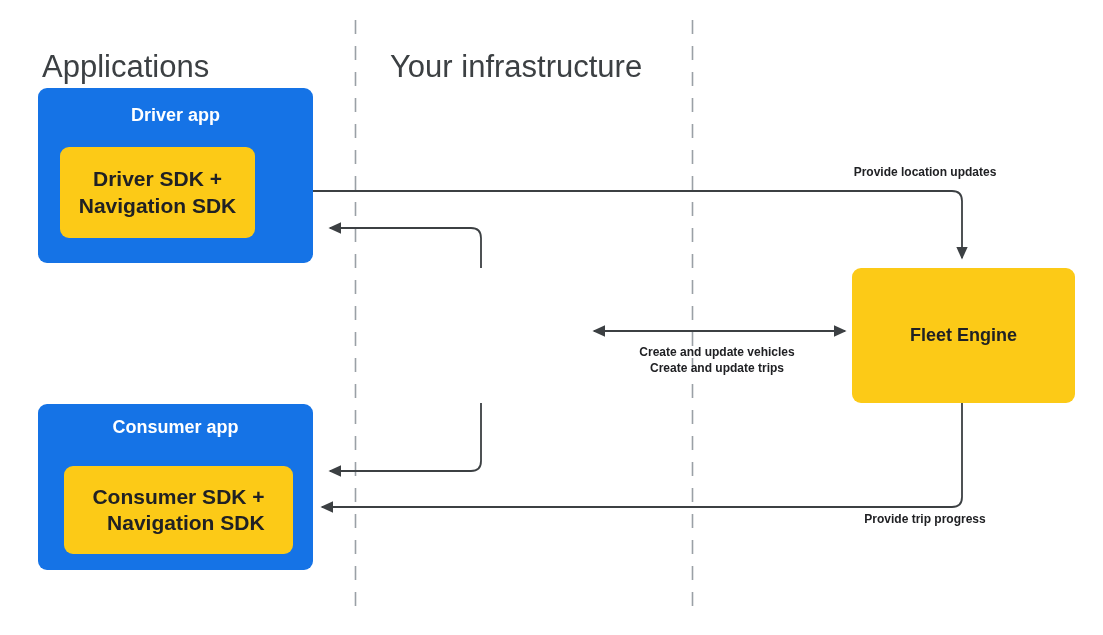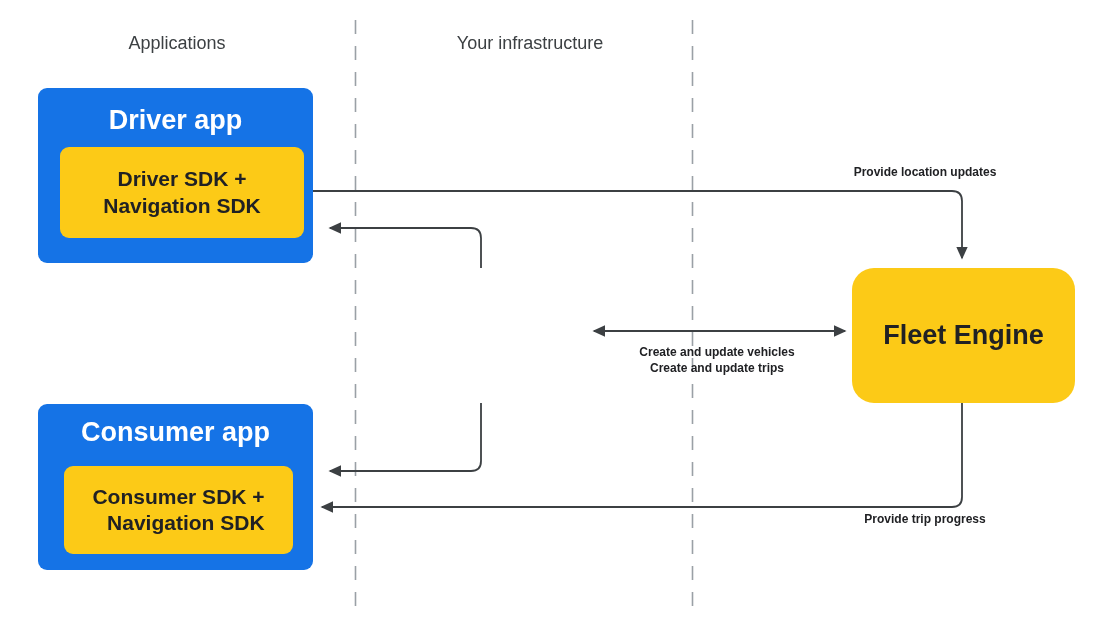--- a/index.html
+++ b/index.html
@@ -20,42 +20,42 @@
   svg.layer {
     position: absolute;
     left: 0;
     top: 0;
     width: 1103px;
     height: 635px;
     pointer-events: none;
   }
   .zone-label {
     position: absolute;
-    font-size: 18px;
+    font-size: 31px;
     color: #3c4043;
     font-weight: 400;
-    text-align: center;
     white-space: nowrap;
     font-family: "Liberation Sans", sans-serif;
+    margin-top: 16px;
   }
   .node {
     position: absolute;
     box-sizing: border-box;
     border-radius: 9px;
     display: flex;
     flex-direction: column;
     align-items: center;
   }
   .node.blue  { background: #1573e6; }
-  .node.yellow{ background: #fcca17; border-radius: 22px; }
+  .node.yellow{ background: #fcca17; }
 
   .node-title {
     color: #ffffff;
     font-weight: bold;
-    font-size: 27px;
+    font-size: 18px;
     line-height: 1.1;
     white-space: nowrap;
     font-family: "Liberation Sans", sans-serif;
   }
   .node-title.dark { color: #202124; }
 
   .sdk-box {
     position: absolute;
     box-sizing: border-box;
     background: #fcca17;
@@ -113,21 +113,21 @@
     <line x1="594" y1="331" x2="845" y2="331" stroke="#3c4043" stroke-width="1.8" marker-start="url(#arrow-start)" marker-end="url(#arrow-end)"></line>
 
     <path d="M 481 403 L 481 461 Q 481 471 471 471 L 330 471" fill="none" stroke="#3c4043" stroke-width="1.8" marker-end="url(#arrow-end)"></path>
 
     <path d="M 962 403 L 962 497 Q 962 507 952 507 L 322 507" fill="none" stroke="#3c4043" stroke-width="1.8" marker-end="url(#arrow-end)"></path>
   </svg>
 
   <div class="node blue" style="left:38px; top:88px; width:275px; height:175px;">
     <div class="node-title" style="margin-top:18px;">Driver app</div>
   </div>
-  <div class="sdk-box" style="left:60px; top:147px; width:244px; height:91px;">
+  <div class="sdk-box" style="left:60px; top:147px; width:195px; height:91px;">
     <div class="sdk-text">
       <div>Driver SDK +</div>
       <div>Navigation SDK</div>
     </div>
   </div>
 
   <div class="node blue" style="left:38px; top:404px; width:275px; height:166px;">
     <div class="node-title" style="margin-top:14px;">Consumer app</div>
   </div>
   <div class="sdk-box" style="left:64px; top:466px; width:229px; height:88px;text-align:right;">

